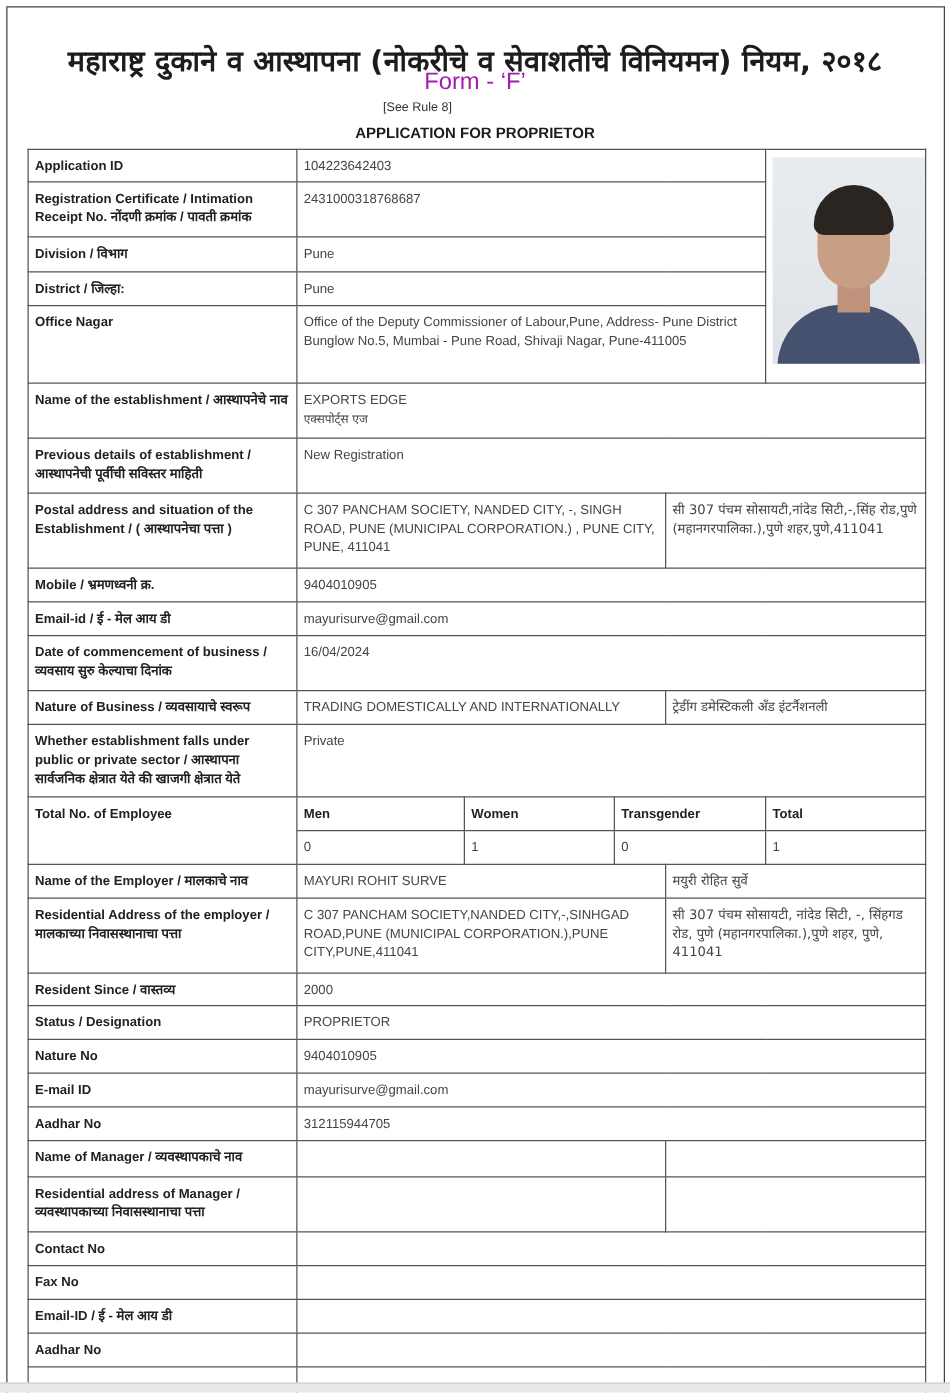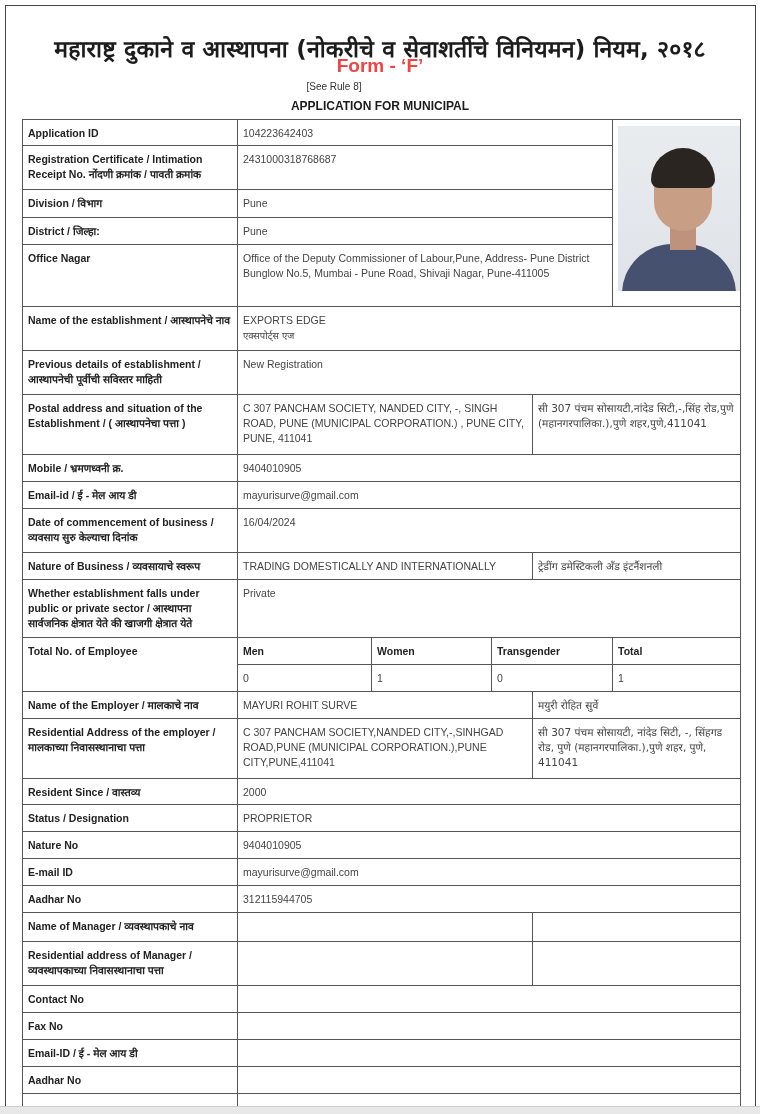--- a/index.html
+++ b/index.html
@@ -1,20 +1,20 @@
 <!DOCTYPE html>
 <html><head>
 <meta charset="utf-8">
 <style>
   html, body { margin: 0; padding: 0; }
   body { width: 760px; height: 1114px; background: #ffffff; position: relative; overflow: hidden; font-family: "Liberation Sans", "DejaVu Sans", sans-serif; color: #222; }
   .page { position: absolute; left: 5px; top: 5px; width: 751px; height: 1120px; border: 1px solid #444; box-sizing: border-box; background: #fff; }
   .bottom-strip { position: absolute; left: 0; top: 1106px; width: 760px; height: 8px; background: #e8e8e8; border-top: 1px solid #cfcfcf; }
   .title { position: absolute; left: 0; top: 32px; width: 760px; text-align: center; font-family: "DejaVu Sans", sans-serif; font-weight: bold; font-size: 23px; letter-spacing: 0.2px; color: #1c1c1c; }
-  .form-label { position: absolute; left: 0; top: 55px; width: 760px; text-align: center; font-weight: bold; font-size: 19px; color: #ef4444; font-family: "Liberation Sans", sans-serif; }
+  .form-label { position: absolute; left: 0; top: 55px; width: 760px; text-align: center; font-weight: normal; font-size: 19px; color: #a21caf; font-family: "Liberation Sans", sans-serif; }
   .rule { position: absolute; left: 0; top: 81px; width: 668px; text-align: center; font-size: 10px; color: #333; }
   .app-title { position: absolute; left: 0; top: 99px; width: 760px; text-align: center; font-size: 12px; font-weight: bold; color: #1c1c1c; }
   table.main { position: absolute; left: 22px; top: 119px; width: 718px; border-collapse: collapse; table-layout: fixed; }
   table.main td { border: 1px solid #555; vertical-align: top; padding: 6px 5px 4px 5px; font-size: 10.5px; line-height: 15px; }
   td.lbl { font-weight: bold; color: #222; font-size: 10px; }
   td.val { color: #444; margin-top: 28px; }
   .dev { font-family: "DejaVu Sans", sans-serif; font-size: 9.5px; }
   td.photo { padding: 4px; vertical-align: top; }
   .photo-box { width: 122px; height: 165px; background: linear-gradient(#e9ecef, #dfe3e8); position: relative; overflow: hidden; margin: 0 auto; }
   .head { position: absolute; left: 36px; top: 27px; width: 58px; height: 78px; border-radius: 29px 29px 30px 30px; background: #c89e85; }
@@ -23,21 +23,21 @@
   .neck { position: absolute; left: 52px; top: 96px; width: 26px; height: 28px; background: #bf937b; }
 </style>
 </head>
 <body>
 
 <div class="page"></div>
 
 <div class="title">महाराष्ट्र दुकाने व आस्थापना (नोकरीचे व सेवाशर्तीचे विनियमन) नियम, २०१८</div>
 <div class="form-label">Form - ‘F’</div>
 <div class="rule">[See Rule 8]</div>
-<div class="app-title">APPLICATION FOR MUNICIPAL</div>
+<div class="app-title">APPLICATION FOR PROPRIETOR</div>
 
 <table class="main">
   <colgroup>
     <col style="width:215px">
     <col style="width:134px">
     <col style="width:120px">
     <col style="width:41px">
     <col style="width:80px">
     <col style="width:128px">
   </colgroup>

